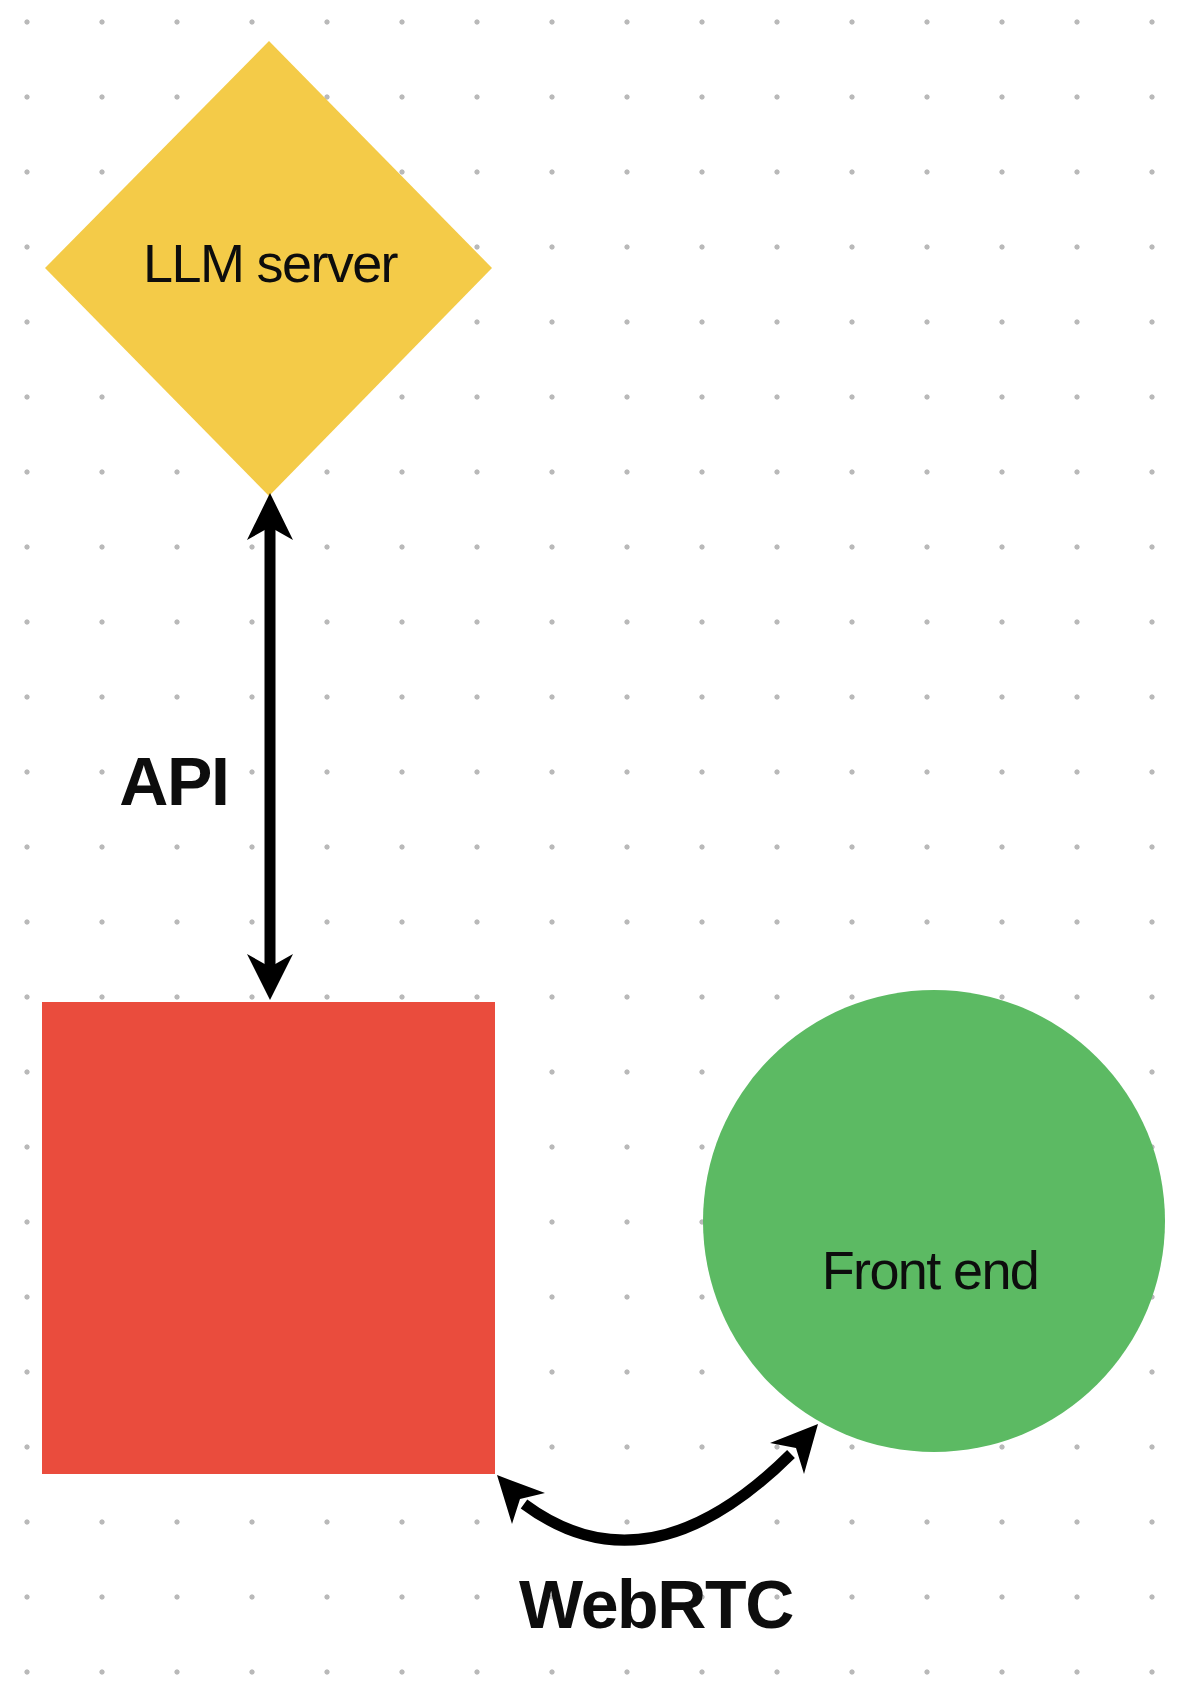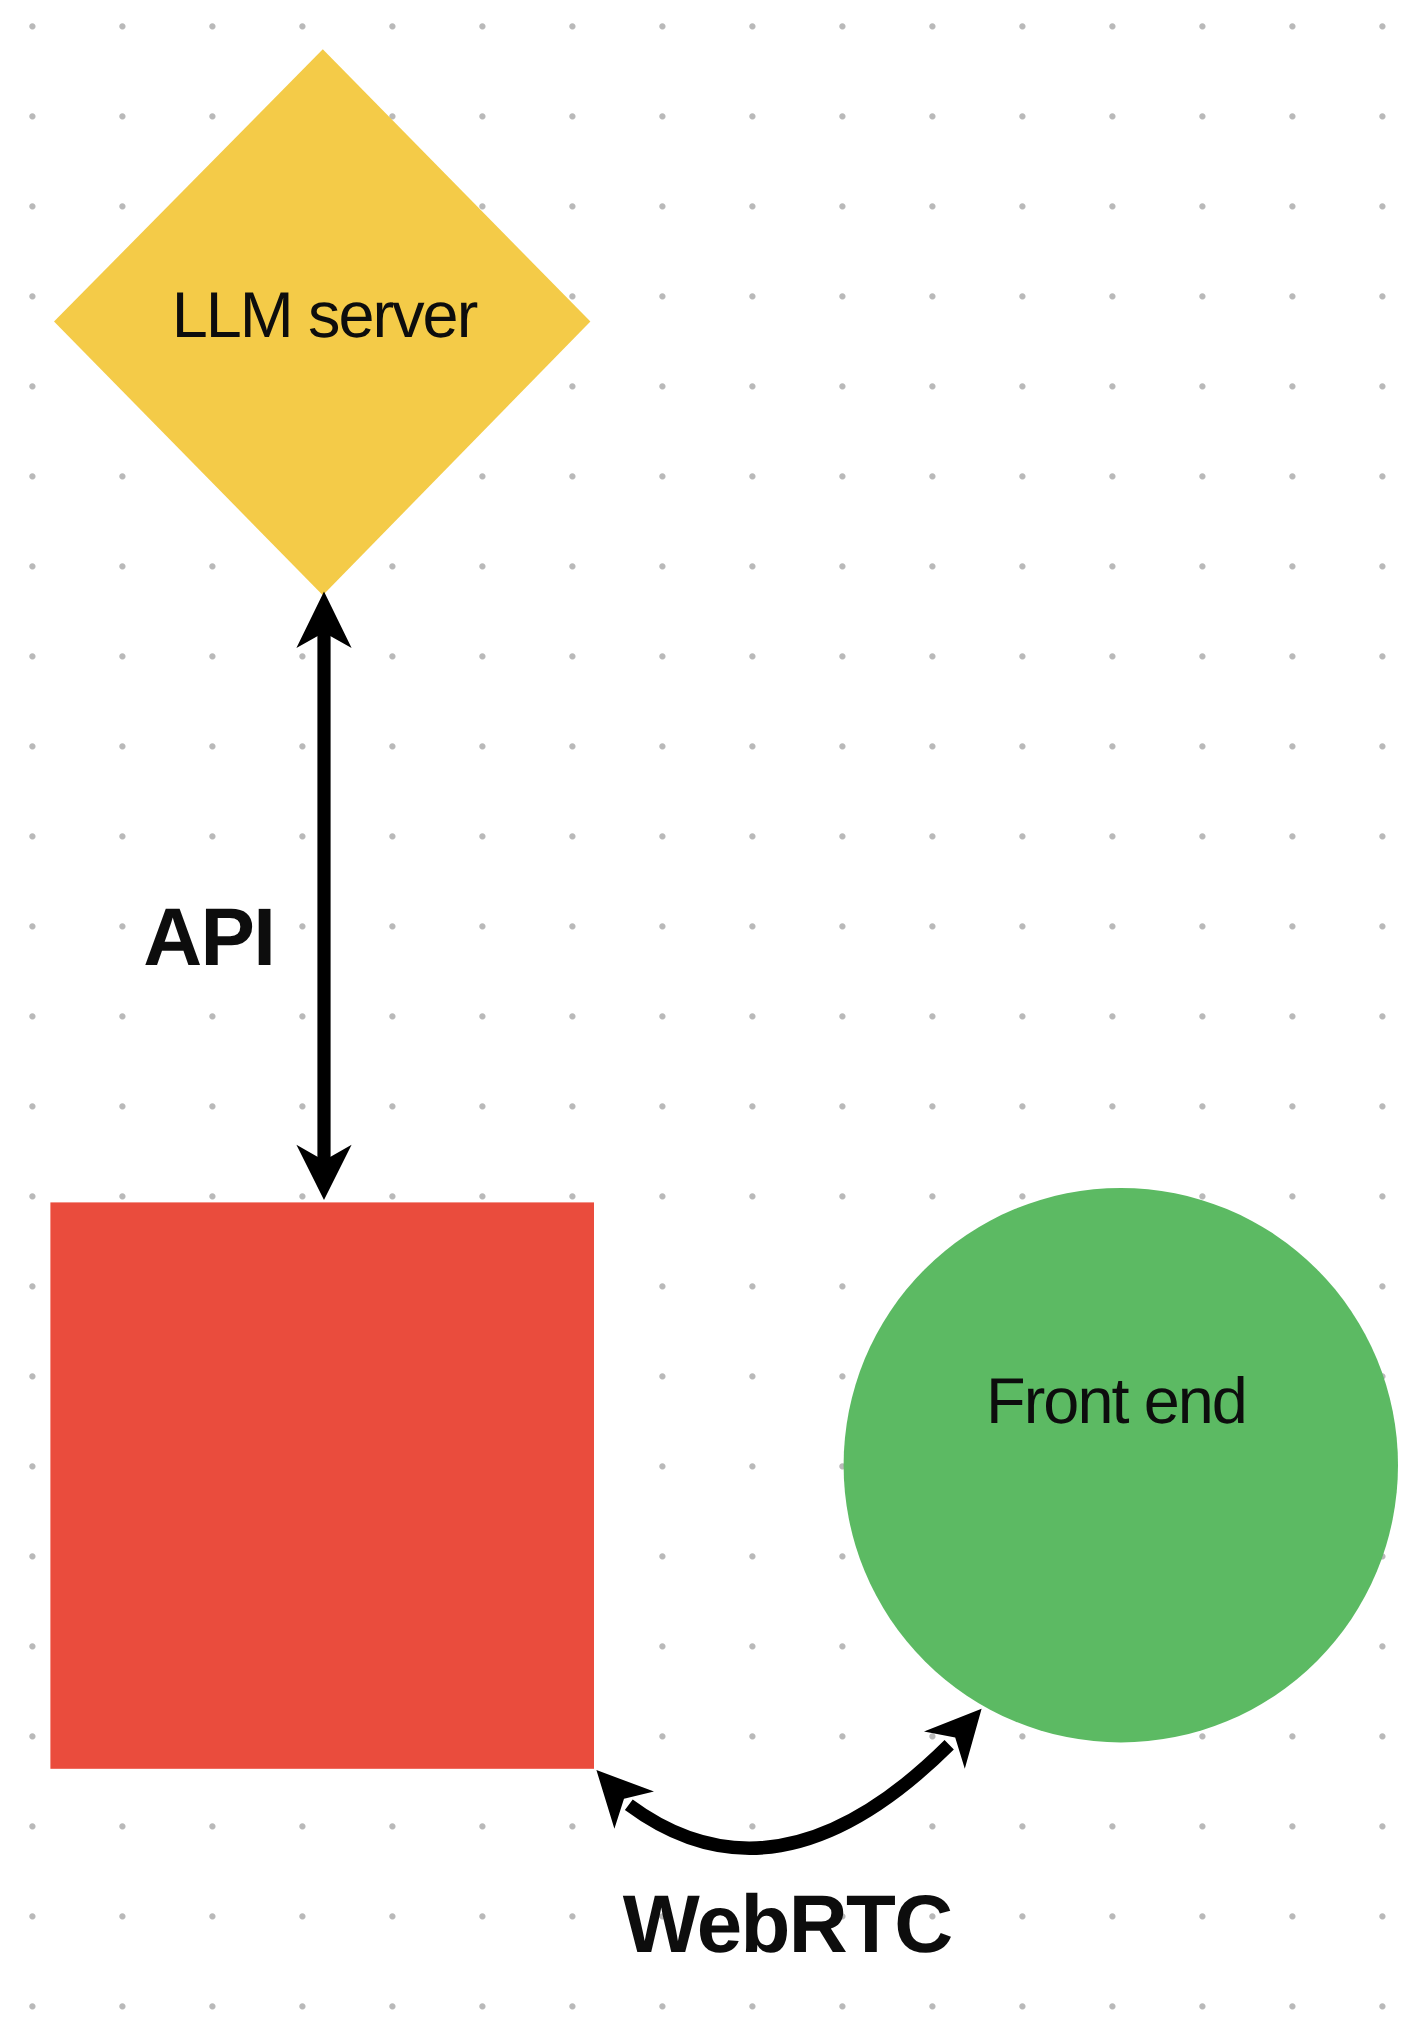--- a/index.html
+++ b/index.html
@@ -65,19 +65,19 @@
     <g>
       <path d="M 524 1504 Q 648 1596 791 1454" fill="none" stroke-width="11" stroke="#000000"></path>
       <polygon points="497,1475 545,1493 520,1499 512,1524" fill="#000000"></polygon>
       <polygon points="818,1424 804,1474 796,1448 770,1443" fill="#000000"></polygon>
     </g>
   </svg>
 
   <div class="label shape-label" style="left:270px; top:263px;">LLM server</div>
 
 
-  <div class="label shape-label" style="left:930px; top:1168px;text-align:right;">Front end</div>
+  <div class="label shape-label" style="left:930px; top:1270px;text-align:right;">Front end</div>
 
   <div class="label edge-label" style="left:174px; top:781px;">API</div>
 
   <div class="label edge-label" style="left:656px; top:1604px;text-align:center;">WebRTC</div>
 
 </div>
 
 </body></html>

